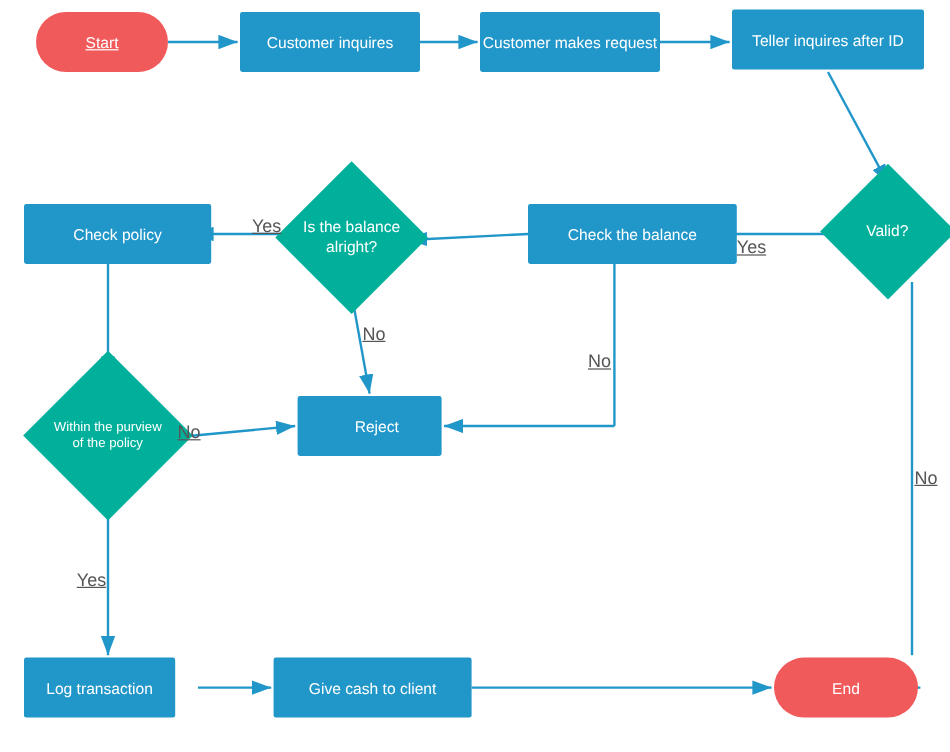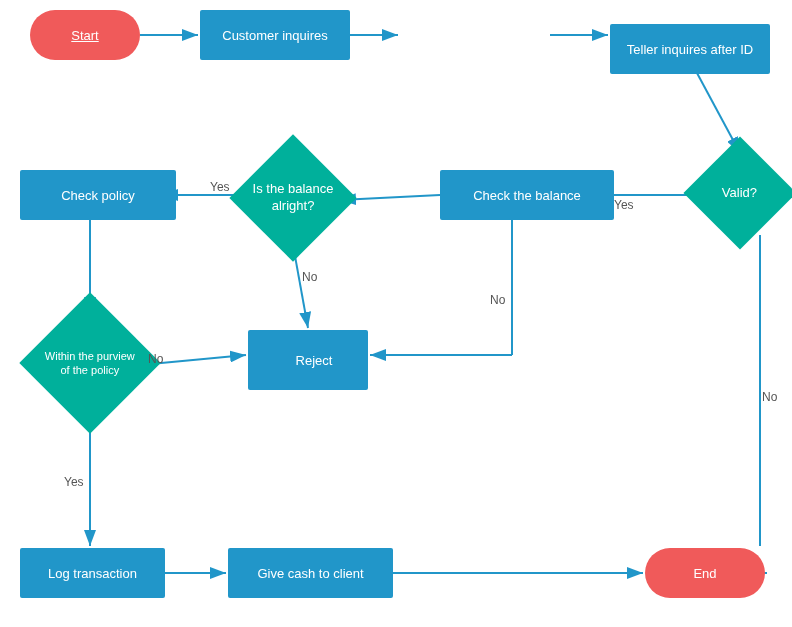--- a/index.html
+++ b/index.html
@@ -51,22 +51,23 @@
     svg.arrows {
       position: absolute;
       top: 0;
       left: 0;
       width: 792px;
       height: 627px;
       pointer-events: none;
     }
     .arrow-label {
       position: absolute;
-      font-size: 12px;
+      font-size: 15px;
       color: #555;
+      text-decoration: underline;
     }
   </style>
 </head>
 <body>
 
 <div id="canvas">
   <svg class="arrows">
 
     <defs>
       <marker id="arrowhead" markerWidth="8" markerHeight="6" refX="8" refY="3" orient="auto">
@@ -108,22 +109,25 @@
   </svg>
 
   <div class="node oval-red" style="left:30px;top:10px;width:110px;height:50px;text-decoration:underline;">
     <span>Start</span>
   </div>
 
   <div class="node rect-blue" style="left:200px;top:10px;width:150px;height:50px;">
     <span>Customer inquires</span>
   </div>
 
+  <div class="node rect-blue" style="left:400px;top:10px;width:150px;height:50px;">
+    <span>Customer makes request</span>
+  </div>
 
-  <div class="node rect-blue" style="left:610px;top:24px;width:160px;height:50px;">
+  <div class="node rect-blue" style="left:610px;top:8px;width:160px;height:50px;">
     <span>Teller inquires after ID</span>
   </div>
 
   <div class="node diamond" style="left:700px;top:153px;width:80px;height:80px;">
     <div class="diamond-label">
       <span>Valid?</span>
     </div>
   </div>
 
   <div class="node rect-blue" style="left:440px;top:170px;width:174px;height:50px;">
@@ -133,31 +137,31 @@
   <div class="node diamond" style="left:248px;top:153px;width:90px;height:90px;">
     <div class="diamond-label">
       <span>Is the balance alright?</span>
     </div>
   </div>
 
   <div class="node rect-blue" style="left:20px;top:170px;width:156px;height:50px;">
     <span>Check policy</span>
   </div>
 
-  <div class="node rect-blue" style="left:248px;top:330px;width:120px;height:60px;padding-left:12px;">
+  <div class="node rect-blue" style="left:248px;top:330px;width:120px;height:50px;padding-left:12px;">
     <span>Reject</span>
   </div>
 
   <div class="node diamond" style="left:40px;top:313px;width:100px;height:100px;">
     <div class="diamond-label" style="font-size:11px;">
       <span>Within the purview of the policy</span>
     </div>
   </div>
 
-  <div class="node rect-blue" style="left:20px;top:548px;width:145px;height:50px;">
+  <div class="node rect-blue" style="left:20px;top:548px;width:126px;height:50px;">
     <span>Log transaction</span>
   </div>
 
   <div class="node rect-blue" style="left:228px;top:548px;width:165px;height:50px;">
     <span>Give cash to client</span>
   </div>
 
   <div class="node oval-red" style="left:645px;top:548px;width:120px;height:50px;justify-content:center;">
     <span>End</span>
   </div>

